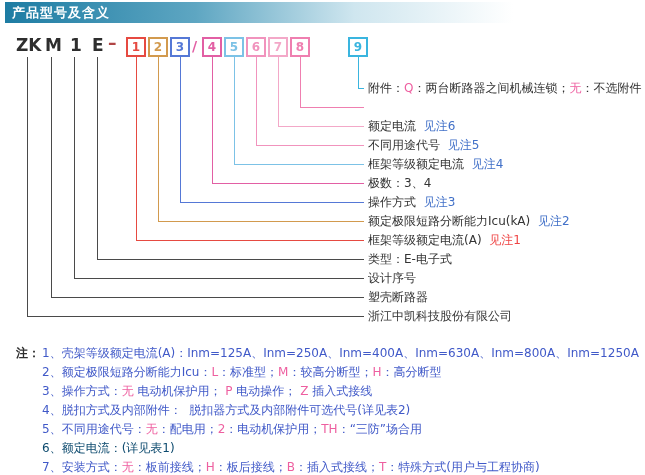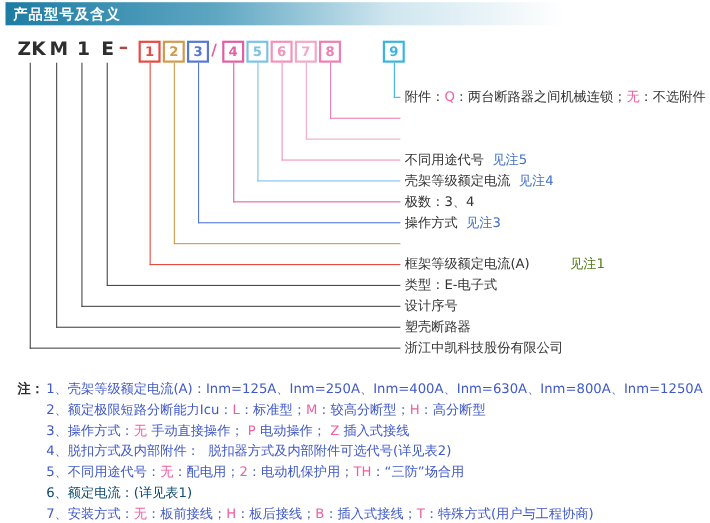--- a/index.html
+++ b/index.html
@@ -87,32 +87,34 @@
   <div class="ln v" style="left: 256px; top: 57px; height: 89px; background: rgb(241, 147, 189);"></div>
   <div class="ln h" style="left: 256px; top: 145px; width: 108px; background: rgb(241, 147, 189);"></div>
   <div class="ln v" style="left: 278px; top: 57px; height: 70px; background: rgb(243, 168, 200);"></div>
   <div class="ln h" style="left: 278px; top: 126px; width: 86px; background: rgb(243, 168, 200);"></div>
   <div class="ln v" style="left: 300px; top: 57px; height: 51px; background: rgb(239, 127, 176);"></div>
   <div class="ln h" style="left: 300px; top: 107px; width: 64px; background: rgb(239, 127, 176);"></div>
   <div class="ln v" style="left: 358px; top: 57px; height: 32px; background: rgb(58, 181, 223);"></div>
   <div class="ln h" style="left: 358px; top: 88px; width: 6px; background: rgb(58, 181, 223);"></div>
 
   <div class="lbl" style="top:80px"><span>附件：</span><span style="color: rgb(238, 95, 160);">Q</span><span>：两台断路器之间机械连锁；</span><span style="color: rgb(238, 95, 160);">无</span><span>：不选附件</span></div>
+  <div class="lbl" style="top:118px"><span>额定电流  </span><span style="color: rgb(65, 112, 200);">见注6</span></div>
   <div class="lbl" style="top:137px"><span>不同用途代号  </span><span style="color: rgb(65, 112, 200);">见注5</span></div>
-  <div class="lbl" style="top:156px"><span>壳架等级额定电流  </span><span style="color: rgb(65, 112, 200);">见注4</span></div>
+  <div class="lbl" style="top:156px"><span>框架等级额定电流  </span><span style="color: rgb(65, 112, 200);">见注4</span></div>
   <div class="lbl" style="top:175px"><span>极数：3、4</span></div>
   <div class="lbl" style="top:194px"><span>操作方式  </span><span style="color: rgb(65, 112, 200);">见注3</span></div>
-  <div class="lbl" style="top:232px"><span>框架等级额定电流(A)  </span><span style="color: #4d7c0f; margin-left: 29px;">见注1</span></div>
+  <div class="lbl" style="top:213px"><span>额定极限短路分断能力Icu(kA)  </span><span style="color: rgb(65, 112, 200);">见注2</span></div>
+  <div class="lbl" style="top:232px"><span>框架等级额定电流(A)  </span><span style="color: #ef4444;">见注1</span></div>
   <div class="lbl" style="top:251px"><span>类型：E-电子式</span></div>
   <div class="lbl" style="top:270px"><span>设计序号</span></div>
   <div class="lbl" style="top:289px"><span>塑壳断路器</span></div>
   <div class="lbl" style="top:308px"><span>浙江中凯科技股份有限公司</span></div>
 
   <span class="noteprefix">注：</span>
   <div class="note" style="top: 345px; color: rgb(64, 89, 200);"><span>1、壳架等级额定电流(A)：Inm=125A、Inm=250A、Inm=400A、Inm=630A、Inm=800A、Inm=1250A</span></div>
   <div class="note" style="top: 364px; color: rgb(64, 89, 200);"><span>2、额定极限短路分断能力Icu：</span><span style="color: rgb(238, 95, 160);">L</span><span>：标准型；</span><span style="color: rgb(238, 95, 160);">M</span><span>：较高分断型；</span><span style="color: rgb(238, 95, 160);">H</span><span>：高分断型</span></div>
-  <div class="note" style="top: 383px; color: rgb(64, 89, 200);"><span>3、操作方式：</span><span style="color: rgb(238, 95, 160);">无</span><span> 手动直接操作； </span><span style="color: rgb(238, 95, 160);">P</span><span> 电动操作； </span><span style="color: rgb(238, 95, 160);">Z</span><span> 插入式接线</span></div>
+  <div class="note" style="top: 383px; color: rgb(64, 89, 200);"><span>3、操作方式：</span><span style="color: rgb(238, 95, 160);">无</span><span> 电动机保护用； </span><span style="color: rgb(238, 95, 160);">P</span><span> 电动操作； </span><span style="color: rgb(238, 95, 160);">Z</span><span> 插入式接线</span></div>
   <div class="note" style="top: 402px; color: rgb(64, 89, 200);"><span>4、脱扣方式及内部附件：  脱扣器方式及内部附件可选代号(详见表2)</span></div>
   <div class="note" style="top: 421px; color: rgb(64, 89, 200);"><span>5、不同用途代号：</span><span style="color: rgb(238, 95, 160);">无</span><span>：配电用；</span><span style="color: rgb(238, 95, 160);">2</span><span>：电动机保护用；</span><span style="color: rgb(238, 95, 160);">TH</span><span>：“三防”场合用</span></div>
   <div class="note" style="top: 440px; color: #0c4a6e;"><span>6、额定电流：(详见表1)</span></div>
   <div class="note" style="top: 459px; color: rgb(64, 89, 200); text-align: right;"><span>7、安装方式：</span><span style="color: rgb(238, 95, 160);">无</span><span>：板前接线；</span><span style="color: rgb(238, 95, 160);">H</span><span>：板后接线；</span><span style="color: rgb(238, 95, 160);">B</span><span>：插入式接线；</span><span style="color: rgb(238, 95, 160);">T</span><span>：特殊方式(用户与工程协商)</span></div>
 
 </div>
 
 </body></html>

